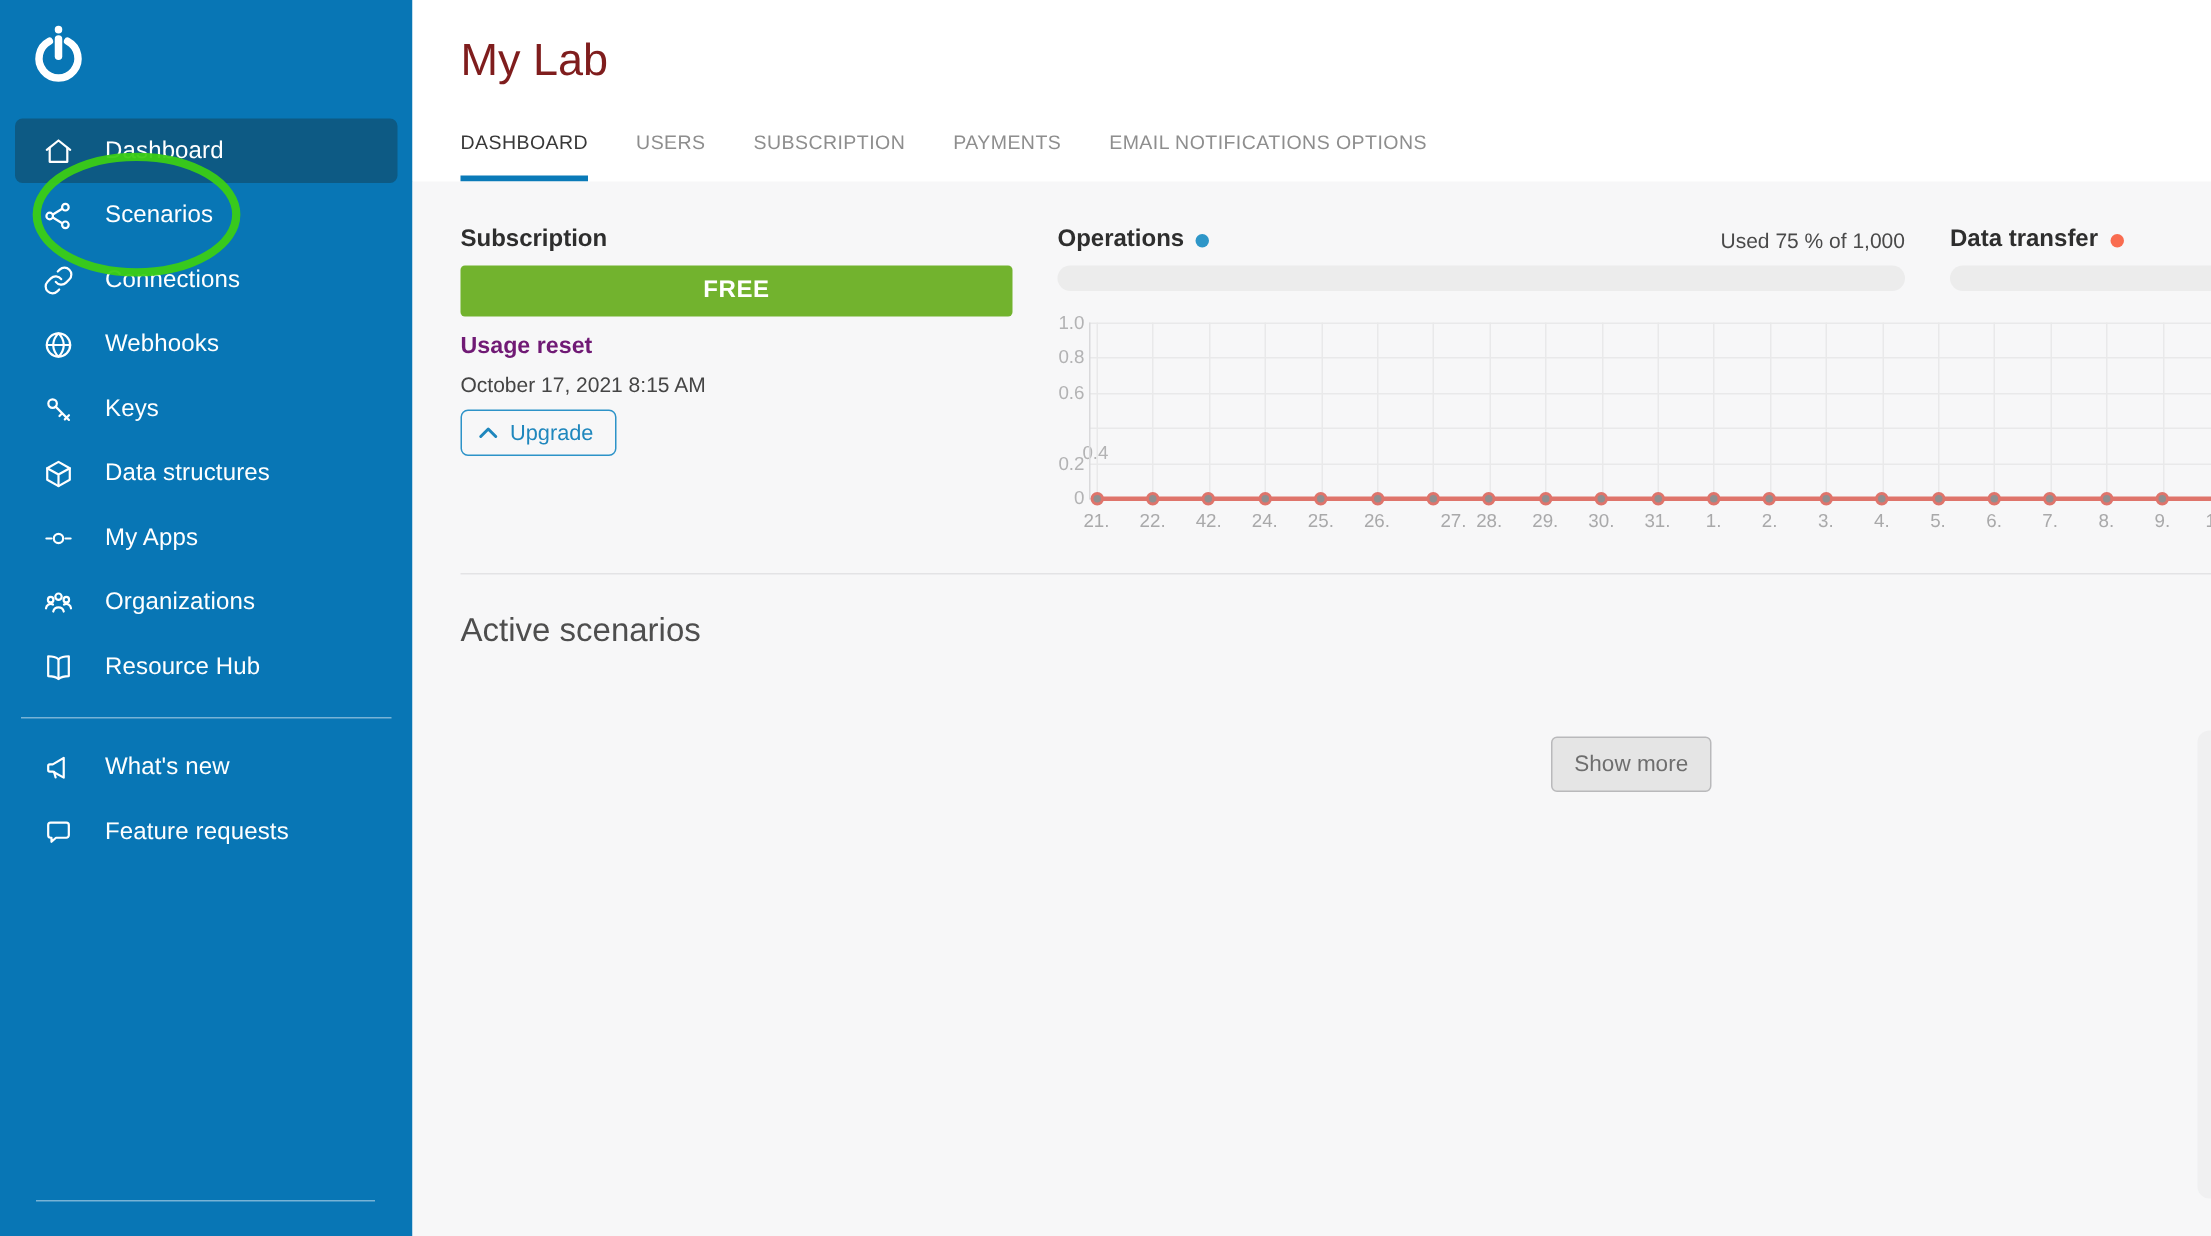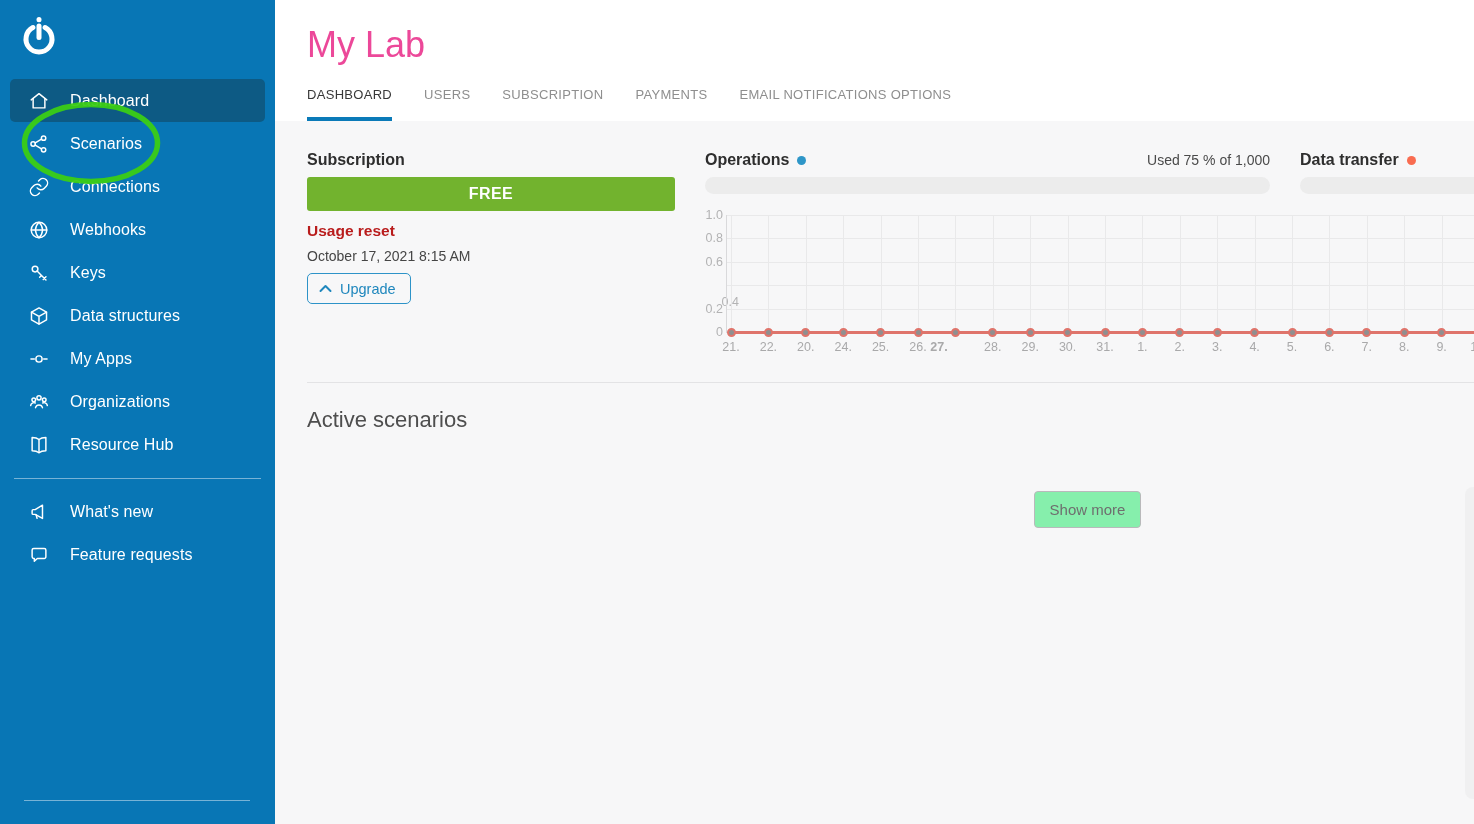--- a/index.html
+++ b/index.html
@@ -21,37 +21,37 @@
     stroke-width:1.6; stroke-linecap:round; stroke-linejoin:round; }
   .side-item .lbl { margin-left:20px; font-size:16px; letter-spacing:.1px; }
   .side-div { height:1px; background:rgba(255,255,255,.45); margin:12px 14px 11px 14px; }
   .side-div-bottom { position:absolute; left:24px; right:25px; top:800px; height:1px;
     background:rgba(255,255,255,.45); }
   .annotation { position:absolute; left:21px; top:101px; width:141px; height:84px;
     pointer-events:none; z-index:5; }
 
   
   .main-header { position:absolute; left:275px; top:0; width:1199px; height:121px; background:#fff; }
-  .page-title { position:absolute; left:32px; top:24px; font-size:36px; font-weight:400; color:#ec4899; }
+  .page-title { position:absolute; left:32px; top:24px; font-size:30px; font-weight:400; color:#7f1d1d; }
   .tabs { position:absolute; left:32px; bottom:0; display:flex; gap:32px; height:41px; }
   .tab { position:relative; font-size:13px; letter-spacing:.3px; color:#8e8e8e;
     padding-top:7px; cursor:pointer; }
   .tab.active { color:#383838; }
   .tab.active::after { content:""; position:absolute; left:0; right:0; bottom:0;
     height:4px; background:#0a7ab8; }
 
   
   .content { position:absolute; left:275px; top:121px; width:1199px; height:703px;
     background:#f7f7f8; overflow:hidden; }
   .sec-head { font-size:16px; font-weight:700; color:#2e2e2e; }
   .sub-head { position:absolute; left:32px; top:30px; }
   .free-banner { position:absolute; left:32px; top:56px; width:368px; height:34px;
     background:#72b32e; border-radius:3px; color:#fff; font-size:16px; font-weight:600;
     display:flex; align-items:center; justify-content:center; letter-spacing:.4px; }
-  .usage-head { position:absolute; left:32px; top:101px; font-size:15.5px; font-weight:700; color:#b91c1c; }
+  .usage-head { position:absolute; left:32px; top:101px; font-size:15.5px; font-weight:700; color:#701a75; }
   .usage-date { position:absolute; left:32px; top:127px; font-size:14px; color:#454545; }
   .upgrade-btn { position:absolute; left:32px; top:152px; height:31px; padding:0 14px 0 11px;
     border:1px solid #2d93c8; border-radius:5px; background:transparent; color:#1f87bd;
     font-size:14.5px; display:inline-flex; align-items:center; gap:8px; cursor:pointer;
     font-family:inherit; }
   .upgrade-btn svg { width:13px; height:9px; stroke:#1f87bd; stroke-width:2; fill:none;
     stroke-linecap:round; stroke-linejoin:round; }
 
   .ops-header { position:absolute; left:430px; top:30px; width:565px; display:flex;
     align-items:center; }
@@ -71,21 +71,21 @@
     color:#b3b3b4; line-height:16px; }
   .xtick { position:absolute; width:34px; text-align:center; font-size:12.5px; color:#a9a9aa; top:137px; }
   .line0 { position:absolute; left:23px; right:0; top:127.5px; height:3px;
     background:rgba(223,115,105,.85); border-radius:2px; }
   .pt { position:absolute; width:9px; height:9px; border-radius:50%; background:#8f8f90;
     border:2px solid #df746b; top:124.5px; }
 
   .rule { position:absolute; left:32px; width:1167px; top:261px; height:1px; background:#e3e3e5; }
   .active-scen { position:absolute; left:32px; top:286px; font-size:22px; font-weight:400; color:#4e4e4e; }
   .show-more { position:absolute; left:759px; top:370px; width:107px; height:37px;
-    background:#86efac; border:1px solid #b9b9bb; border-radius:4px; color:#6e6e6e;
+    background:#e5e5e5; border:1px solid #b9b9bb; border-radius:4px; color:#6e6e6e;
     font-size:15px; cursor:pointer; font-family:inherit; }
   .right-strip { position:absolute; right:0; top:366px; width:9px; height:312px;
     background:#f0f0f1; border-radius:8px 0 0 8px; }
 </style>
 </head>
 <body>
 
 <div class="app">
 
   <aside class="sidebar">
@@ -257,29 +257,29 @@
         <div class="ytick" style="top: 91px; margin-left: 16px;">0.4</div>
         <div class="gl-h" style="top: 105.6px;"></div>
         <div class="ytick" style="top: 97.6px;">0.2</div>
         <div class="gl-h" style="top: 129px;"></div>
         <div class="ytick" style="top: 121px;">0</div>
         <div class="gl-v" style="left: 26px;"></div>
         <div class="xtick" style="left: 9px;">21.</div>
         <div class="gl-v" style="left: 63.4px;"></div>
         <div class="xtick" style="left: 46.4px;">22.</div>
         <div class="gl-v" style="left: 100.8px;"></div>
-        <div class="xtick" style="left: 83.8px;">20.</div>
+        <div class="xtick" style="left: 83.8px;">42.</div>
         <div class="gl-v" style="left: 138.2px;"></div>
         <div class="xtick" style="left: 121.2px;">24.</div>
         <div class="gl-v" style="left: 175.6px;"></div>
         <div class="xtick" style="left: 158.6px;">25.</div>
         <div class="gl-v" style="left: 213px;"></div>
         <div class="xtick" style="left: 196px;">26.</div>
         <div class="gl-v" style="left: 250.4px;"></div>
-        <div class="xtick" style="left: 217px; font-weight: bold;">27.</div>
+        <div class="xtick" style="left: 247px;">27.</div>
         <div class="gl-v" style="left: 287.8px;"></div>
         <div class="xtick" style="left: 270.8px;">28.</div>
         <div class="gl-v" style="left: 325.2px;"></div>
         <div class="xtick" style="left: 308.2px;">29.</div>
         <div class="gl-v" style="left: 362.6px;"></div>
         <div class="xtick" style="left: 345.6px;">30.</div>
         <div class="gl-v" style="left: 400px;"></div>
         <div class="xtick" style="left: 383px;">31.</div>
         <div class="gl-v" style="left: 437.4px;"></div>
         <div class="xtick" style="left: 420.4px;">1.</div>

